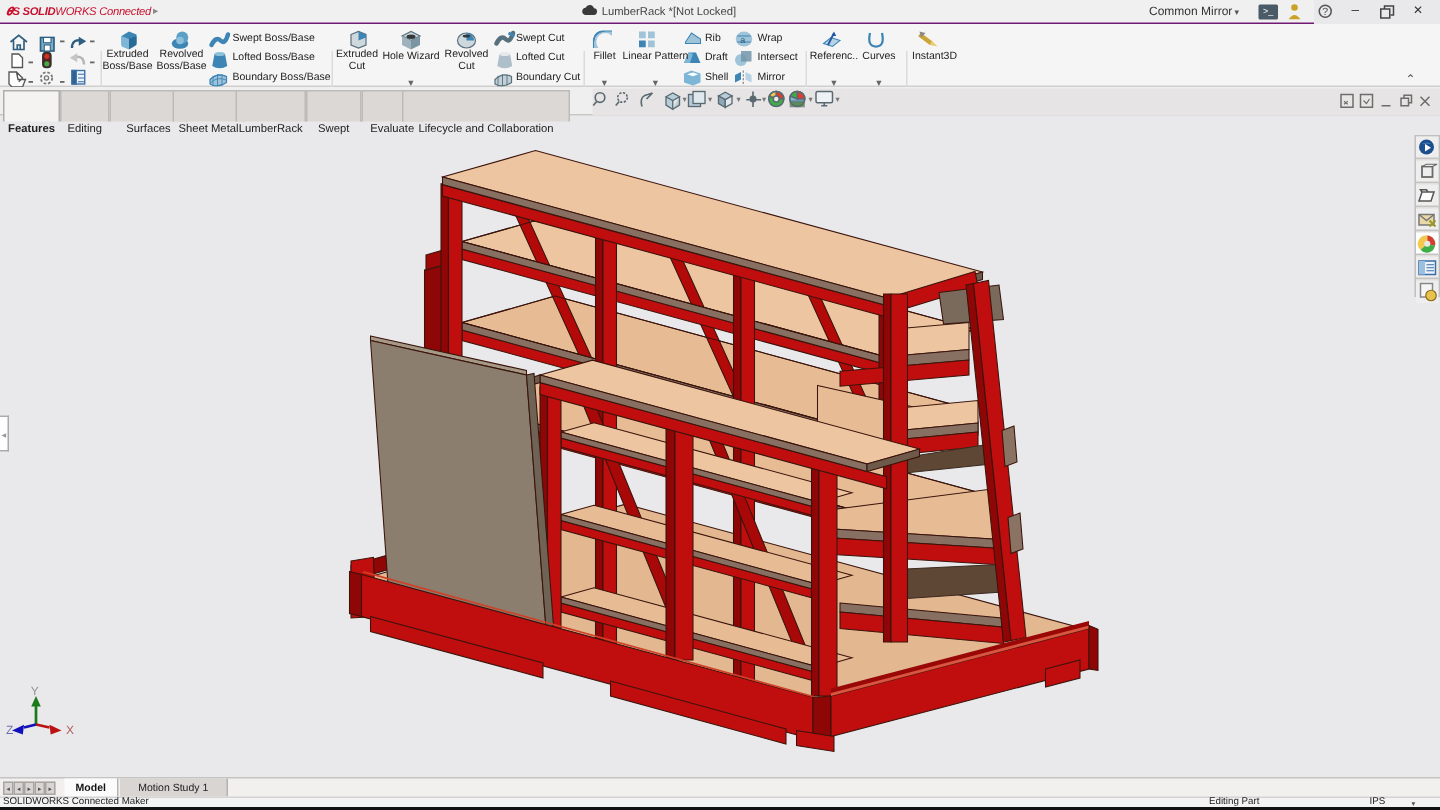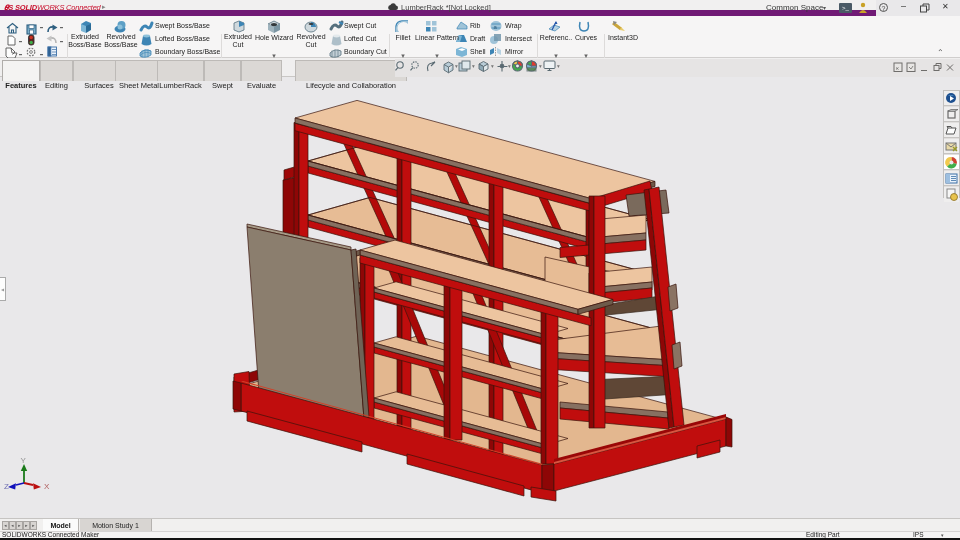--- a/index.html
+++ b/index.html
@@ -1,17 +1,17 @@
 <!DOCTYPE html>
 <html><head><meta charset="utf-8"><style>
 *{margin:0;padding:0;box-sizing:border-box}
 html,body{width:960px;height:540px;overflow:hidden;font-family:"Liberation Sans",sans-serif;background:#e9e8ea}
 #stage{position:relative;width:960px;height:540px}
 
-#title{position:absolute;left:0;top:0;width:876px;height:16px;background:#f1f0f0;border-bottom:6px solid #701a75;font-size:8px}
+#title{position:absolute;left:0;top:0;width:876px;height:16px;background:#f1f0f0;border-bottom:1px solid #701a75;font-size:8px}
 #logo{position:absolute;left:4px;top:3px;color:#c8102e;font-size:7.5px;white-space:nowrap;letter-spacing:-0.2px}
 #logo b{font-style:italic}
 #logo .lw{font-weight:normal;font-style:italic}
 #docname{position:absolute;left:387px;top:3px;color:#444;font-size:7.5px}
 #cspace{position:absolute;left:766px;top:3px;color:#333;font-size:8px}
 .tbtn{position:absolute;top:2px;color:#555;font-size:9px}
 
 #ribbon{position:absolute;left:0;top:16px;width:960px;height:42px;background:#f6f5f5;border-bottom:1px solid #d0cecd}
 .rsep{position:absolute;top:18px;width:1px;height:40px;background:#dddbda}
 .rlab{position:absolute;font-size:7px;color:#222;text-align:center;line-height:8px;white-space:nowrap}
@@ -145,21 +145,21 @@
     </svg>
 <div id="viewport2"></div>
 
 
 <div id="title">
  <div id="logo"><b>𝜽S SOLID</b><span class="lw">WORKS</span> <span class="lw">Connected</span></div>
  <div style="position:absolute;left:102px;top:3px;color:#888;font-size:7px">▸</div>
  <div id="docname"><svg width="12" height="8" style="vertical-align:-1px">
           <path d="M3 7 a2.5 2.5 0 0 1 0.4 -4.9 a3 3 0 0 1 5.6 0.4 a2 2 0 0 1 -0.5 4.5 z" fill="#3a3a3a"></path>
         </svg> LumberRack *[Not Locked]</div>
- <div id="cspace">Common Space</div>
+ <div id="cspace">Common Mirror</div>
  <div class="tbtn" style="left:823px;top:4px;font-size:6px">▾</div>
  <div style="position:absolute;left:839px;top:3px;width:13px;height:10px;background:#4a5a66;border-radius:1px;color:#fff;font-size:6px;line-height:10px;text-align:center">&gt;_</div>
  <div style="position:absolute;left:858px;top:2px;width:10px;height:11px">
    <svg width="10" height="11">
           <circle cx="5" cy="3" r="2.2" fill="#c9a227"></circle>
           <path d="M1 11 Q5 5 9 11 Z" fill="#c9a227"></path>
         </svg>
  </div>
  <div style="position:absolute;left:879px;top:3px;width:9px;height:9px;border:1px solid #555;border-radius:50%;font-size:7px;color:#444;text-align:center;line-height:9px">?</div>
  <div class="tbtn" style="left:901px;top:1px;color:#333">–</div>
@@ -372,21 +372,21 @@
 
 
 <div id="tabrow">
  <div class="tab active" style="left:2px;width:38px">Features</div>
  <div class="tab" style="left:40px;width:33px">Editing</div>
  <div class="tab" style="left:73px;width:52px">Surfaces</div>
  <div class="tab" style="left:115px;width:48px">Sheet Metal</div>
  <div class="tab" style="left:157px;width:47px">LumberRack</div>
  <div class="tab" style="left:204px;width:37px">Swept</div>
  <div class="tab" style="left:241px;width:41px">Evaluate</div>
- <div class="tab" style="left:295px;width:112px">Lifecycle and Collaboration</div>
+ <div class="tab" style="left:268px;width:112px">Lifecycle and Collaboration</div>
  <div style="position:absolute;left:395px;top:1px;width:565px;height:18px;background:#e6e4e4"></div>
  <svg style="position:absolute;left:394px;top:2px" width="200" height="15" viewBox="0 0 200 15">
   <g stroke="#5a6a72" fill="none" stroke-width="1.1">
    <circle cx="6" cy="5" r="3.2"></circle>
           <path d="M3.8 7.6 l-2.3 2.8"></path>
    <circle cx="21" cy="5" r="3.2" stroke-dasharray="1.5 1"></circle>
           <path d="M18.8 7.6 l-2.3 2.8"></path>
    <path d="M34 11 q-2 -7 4 -8 l3 -1 M37 6 l4 -4"></path>
    <g transform="translate(49,1)">
             <path d="M1 3.5 l4.5 -2.5 l4.5 2.5 l-4.5 2.5 z M1 3.5 v5.5 l4.5 2.8 v-5.8 M10 3.5 v5.5 l-4.5 2.8" fill="#b9cdd8" stroke="#5a6a72" stroke-width="0.9"></path>

